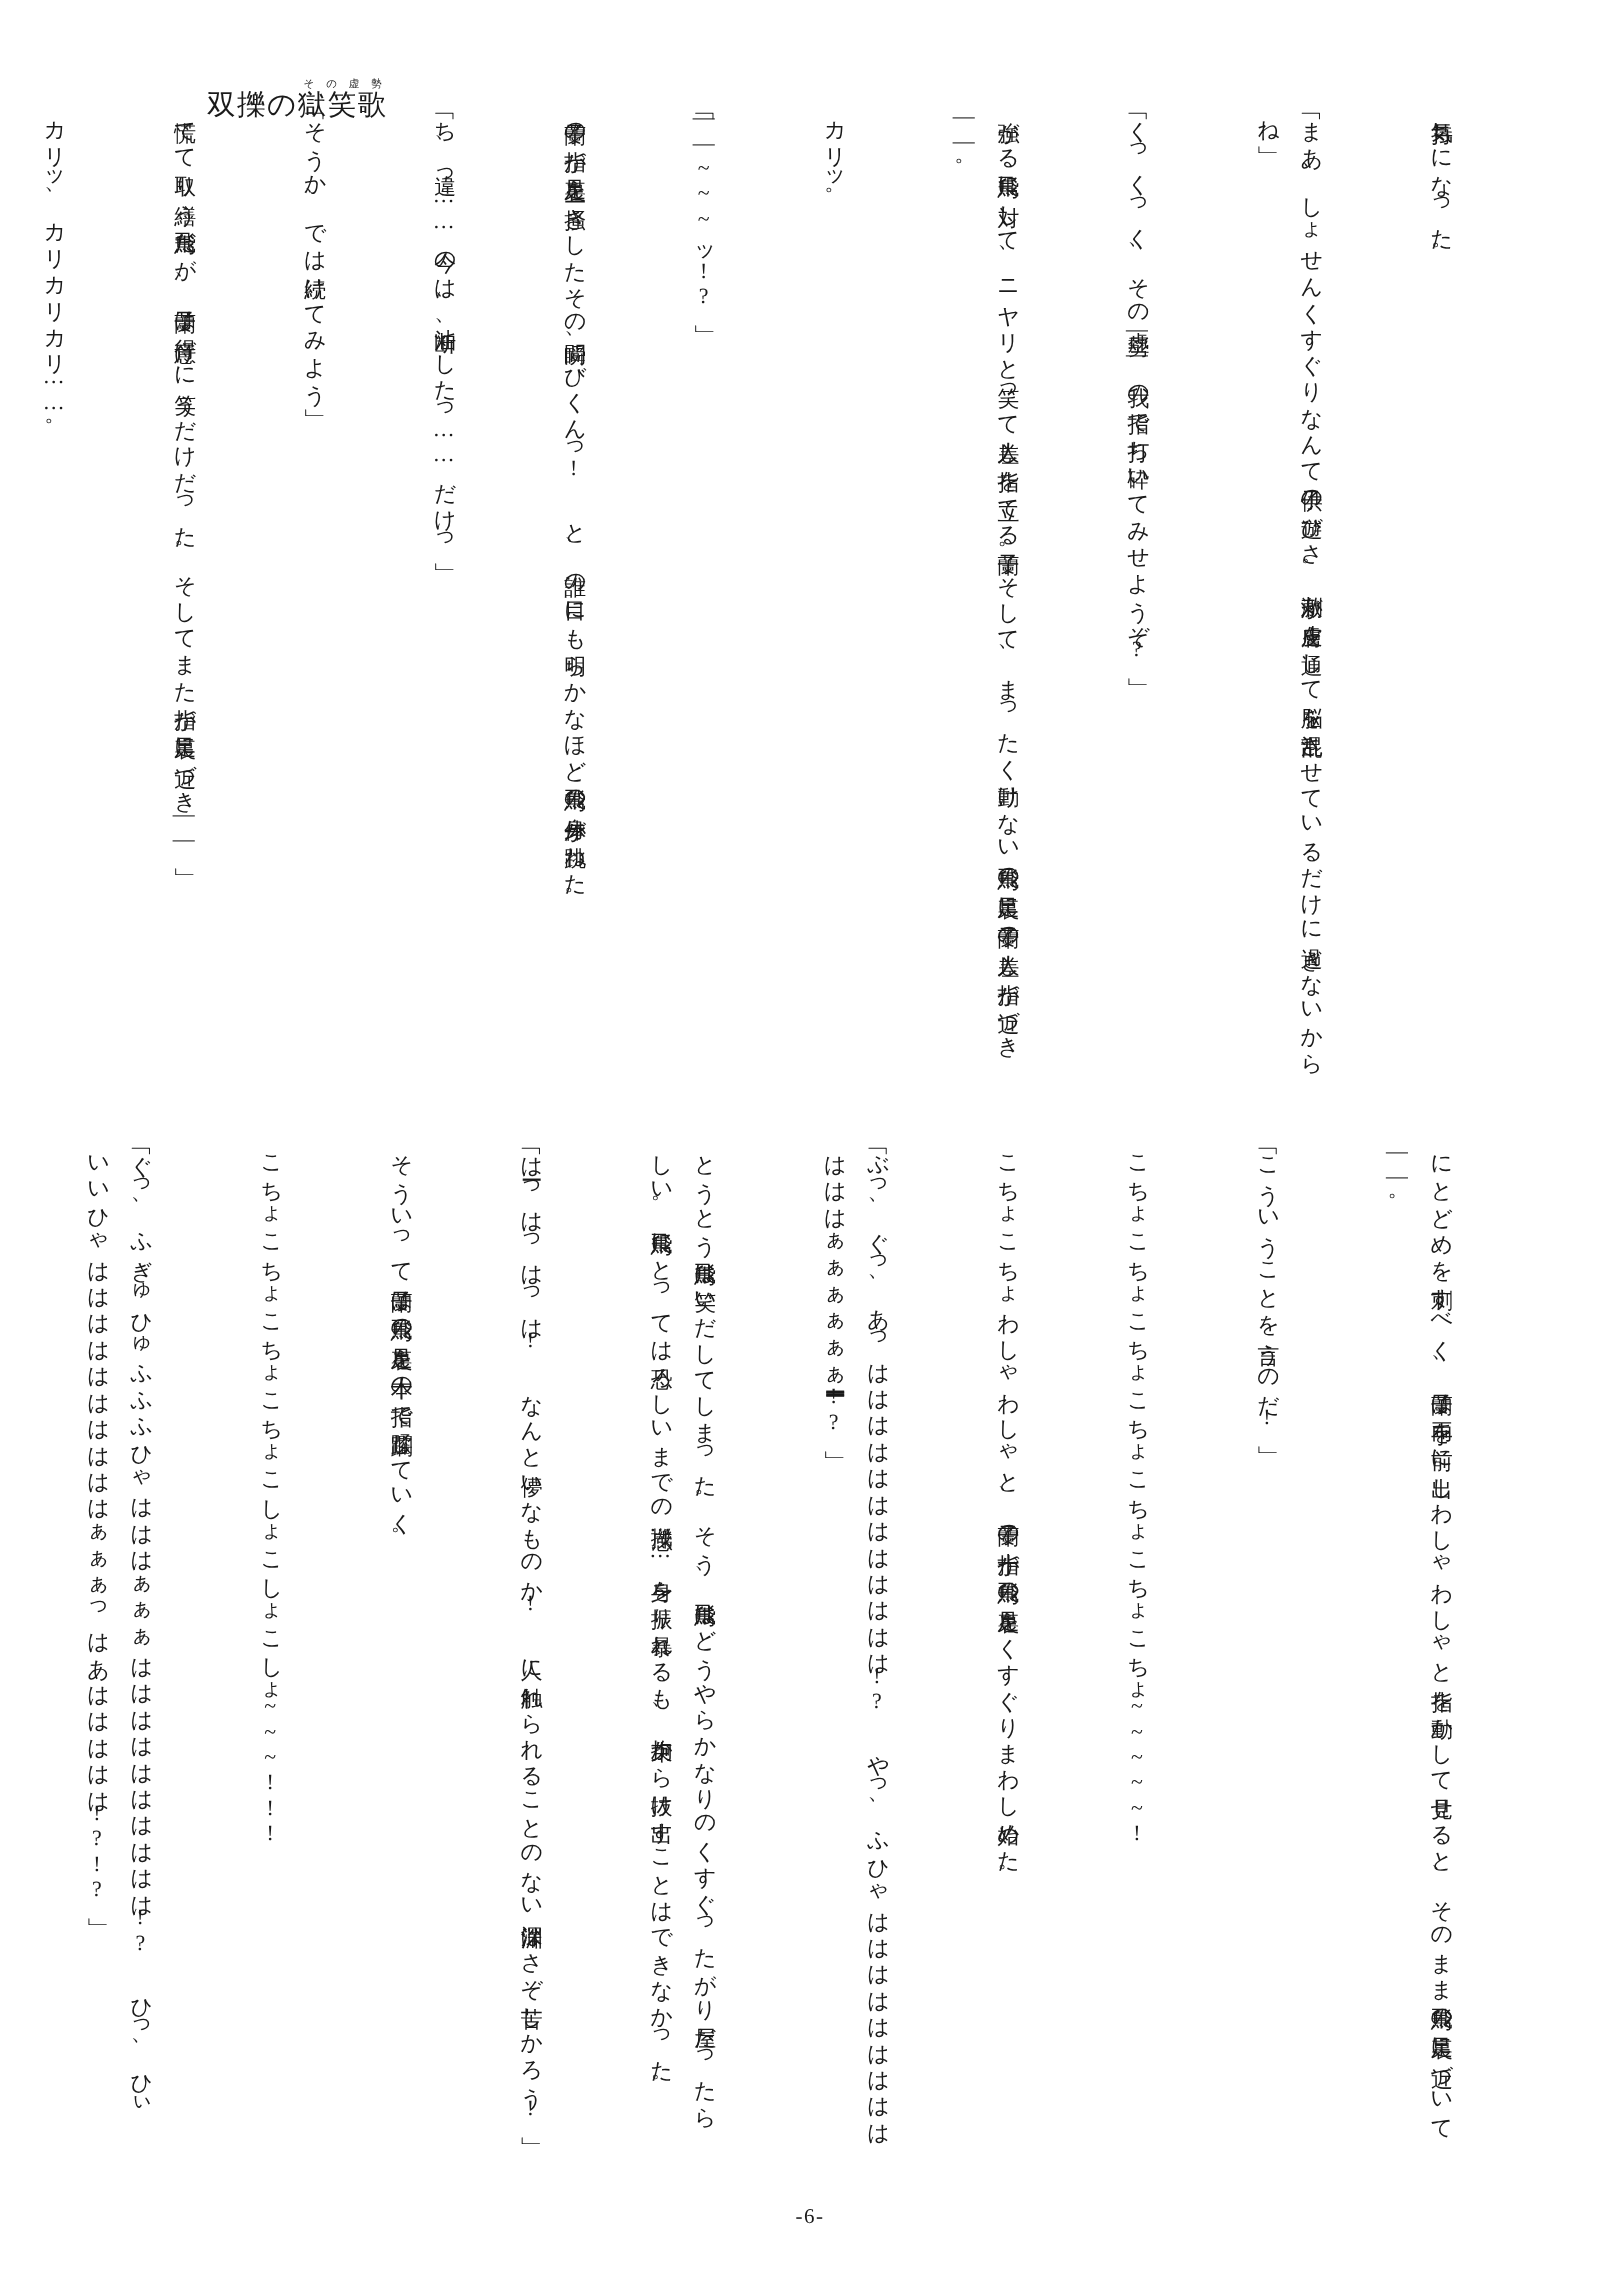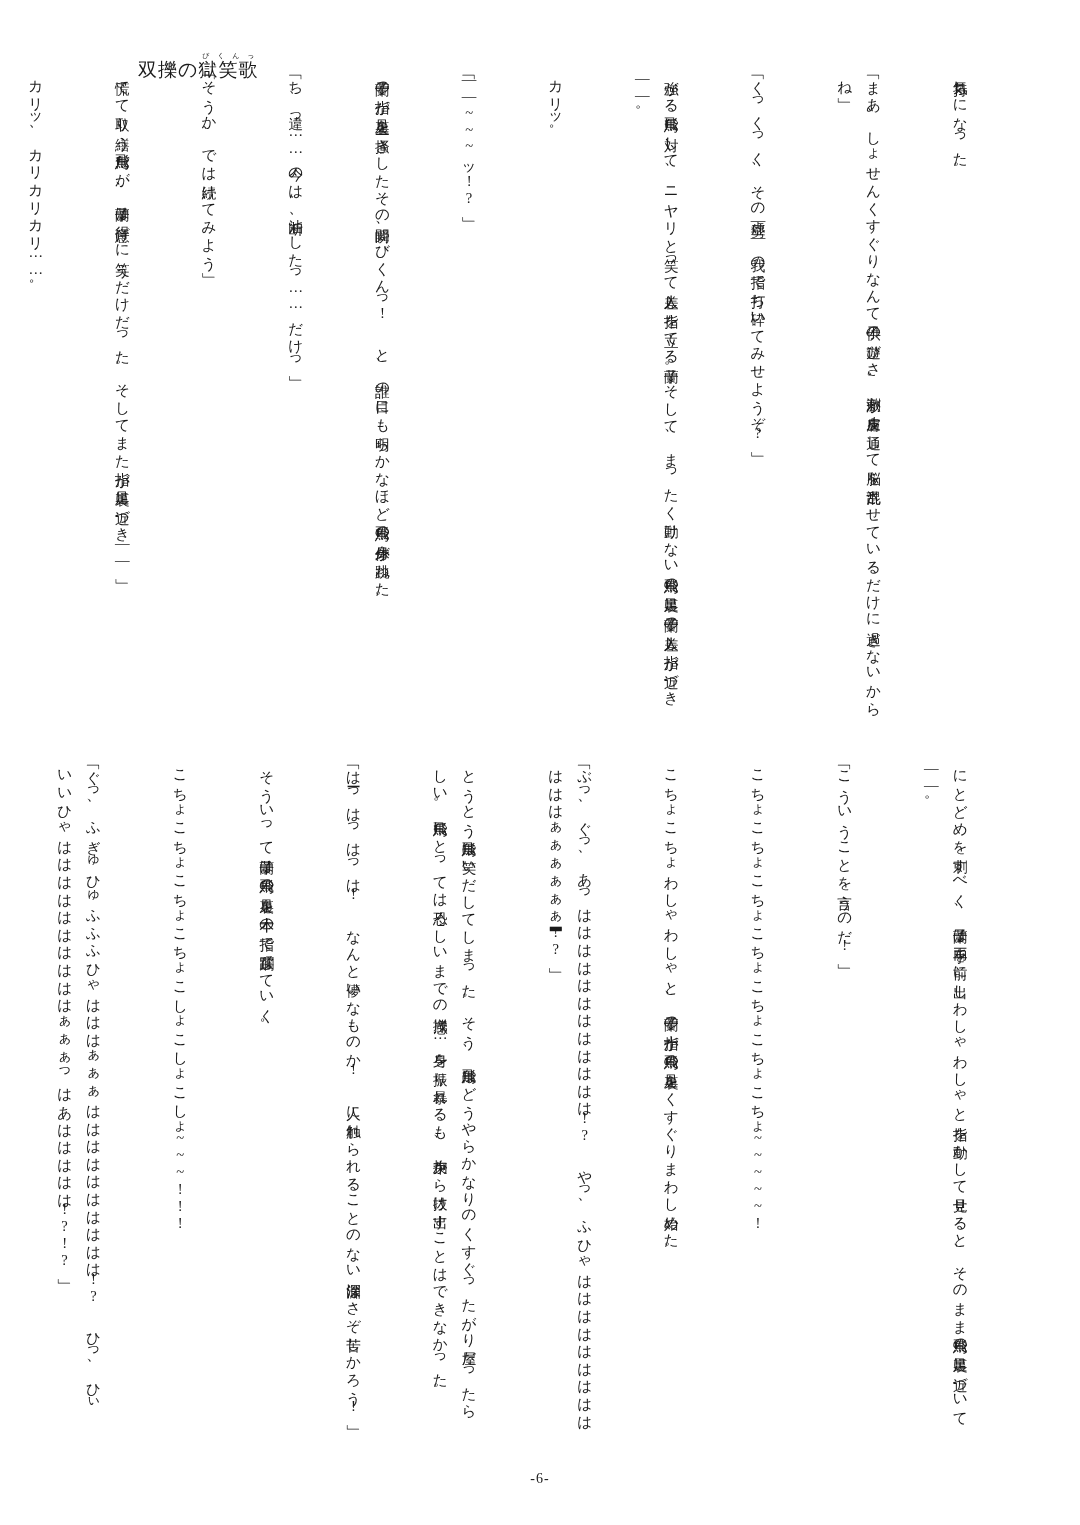--- a/index.html
+++ b/index.html
@@ -71,21 +71,21 @@
     font-family: "Liberation Serif", "DejaVu Serif", serif;
     letter-spacing: 1px;
   }
 </style>
 </head>
 <body>
 
 <div class="page">
 
   <div class="book-title">
-    <span>双擽の<ruby><span>獄笑歌</span><rt>びくんっ</rt></ruby></span>
+    <span>双擽の<ruby><span>獄笑歌</span><rt>その虚勢</rt></ruby></span>
   </div>
 
   <div class="vtext block-top">
     <p>気持ちになった。</p>
     <p>「まあ、しょせんくすぐりなんて子供の遊びさ。刺激が皮膚を通して脳を混乱させているだけに過ぎないからね」</p>
     <p>「くっくっく、その虚勢――我の指で打ち砕いてみせようぞ?」</p>
     <p>強がる飛鳥に対して、ニヤリと笑って人差し指を立てる蘭子。そして、まったく動けない飛鳥の足裏に蘭子の人差し指が近づき――。</p>
     <p>カリッ。</p>
     <p>「――~~~ッ!?」</p>
     <p>蘭子の指が足裏を一掻きしたその瞬間、びくんっ! と、誰の目にも明らかなほど飛鳥の身体が跳ねた。</p>

